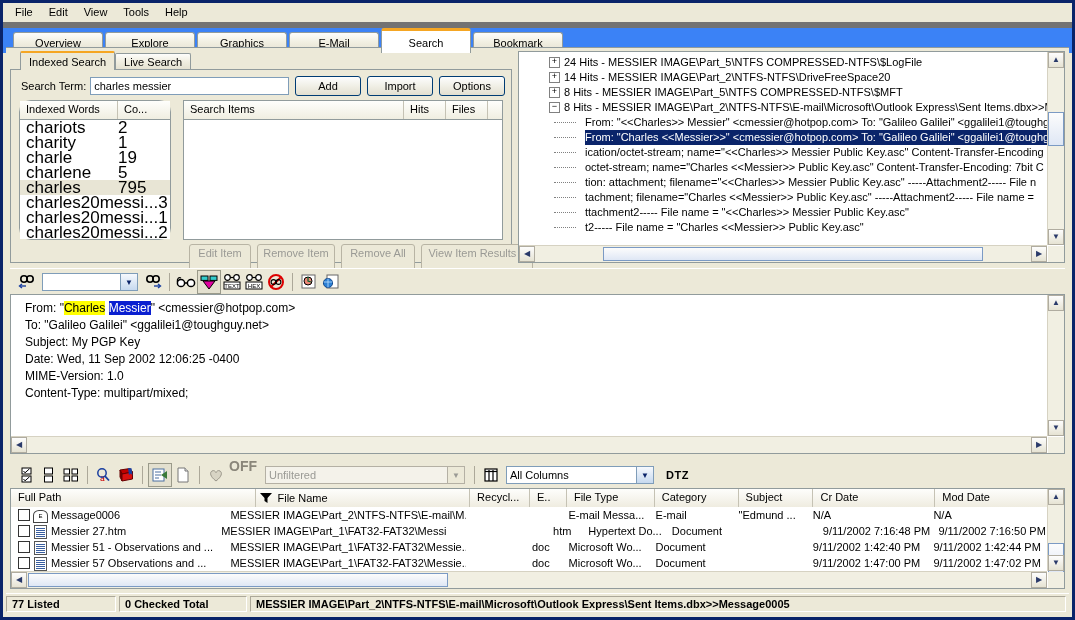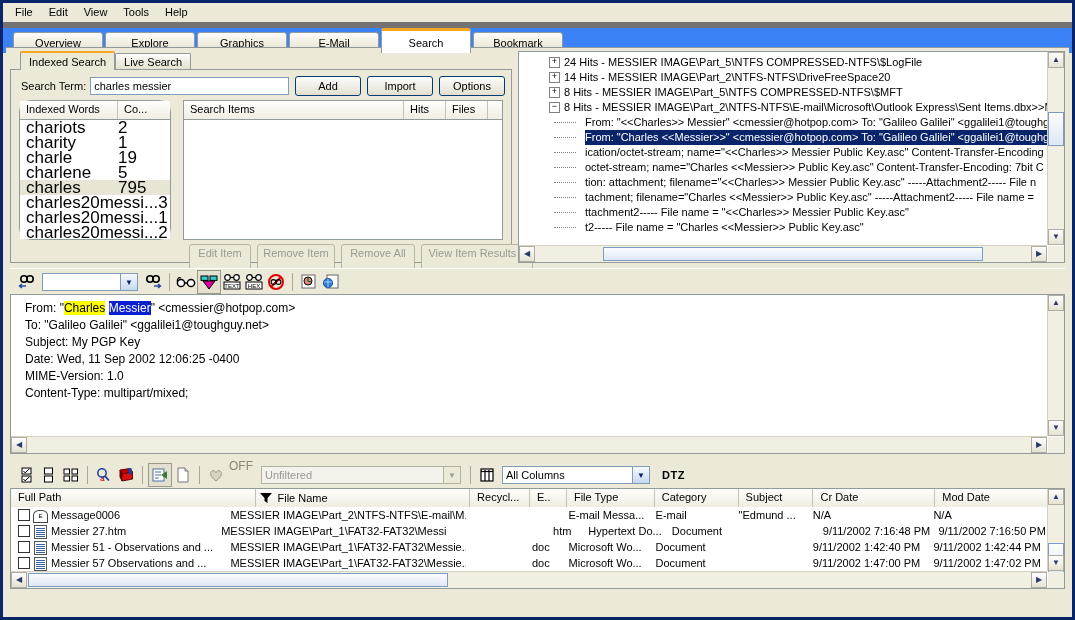--- a/index.html
+++ b/index.html
@@ -735,21 +735,21 @@
           <path d="M2 1 h7 l3 3 v11 h-10 Z" fill="#fff" stroke="#777" stroke-width="1"></path>
           <path d="M9 1 v3 h3" fill="#e6e6e6" stroke="#777" stroke-width="1"></path>
         </svg>
       </div>
       <div class="tbsep"></div>
       <div class="tbicon">
         <svg width="16" height="16" viewBox="0 0 16 16">
           <path d="M8 14 C2 9.5 1.5 5.5 4 4 C6 2.8 7.4 4.4 8 5.6 C8.6 4.4 10 2.8 12 4 C14.5 5.5 14 9.5 8 14 Z" fill="#d8d4c4" stroke="#9a968a" stroke-width="1"></path>
         </svg>
       </div>
-      <span style="font-size:12px;font-weight:normal;color:#8a867a;margin:0 4px 18px 2px;">OFF</span>
+      <span style="font-size:14px;font-weight:bold;color:#8a867a;margin:0 4px 18px 2px;">OFF</span>
       <div class="combo dis" style="width:200px;">
         <span>Unfiltered</span>
         <span class="cbtn" style="background:#ece9d8;color:#9a9a95;border-left:1px solid #b4b0a4;">▼</span>
       </div>
       <div class="tbsep"></div>
       <div class="tbicon">
         <svg width="16" height="16" viewBox="0 0 16 16">
           <rect x="2" y="2" width="12" height="12" fill="#fff" stroke="#000" stroke-width="1.2"></rect>
           <path d="M6 3 v11 M10 3 v11" stroke="#000" stroke-width="1.2"></path>
           <path d="M2 4.5 h12" stroke="#000" stroke-width="1.2"></path>
@@ -856,13 +856,18 @@
       </div>
       <div class="hs">
         <div class="arrbtn" style="float:left;">◀</div>
         <div class="arrbtn" style="float:right;">▶</div>
         <div class="thumb" style="height:14px;margin:1px 0 0 17px;width:420px;"></div>
       </div>
       <div style="position:absolute;right:0;bottom:0;width:16px;height:16px;background:#f1efe2;"></div>
     </div>
   </div>
 
+  <div class="statusbar">
+    <div class="sbcell" style="width:110px;">77 Listed</div>
+    <div class="sbcell" style="width:128px;">0 Checked Total</div>
+    <div class="sbcell" style="flex:1;">MESSIER IMAGE\Part_2\NTFS-NTFS\E-mail\Microsoft\Outlook Express\Sent Items.dbx&gt;&gt;Message0005</div>
+  </div>
 </div>
 
 </body></html>

